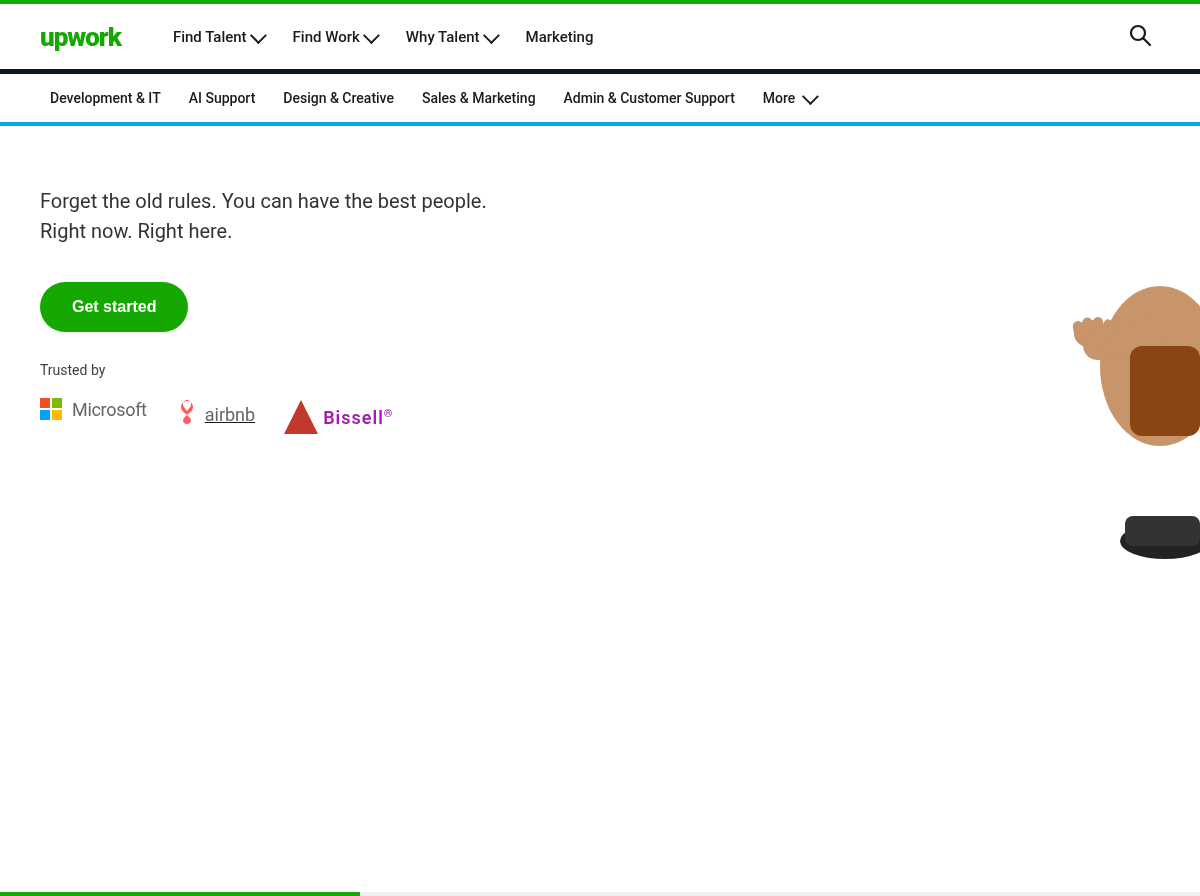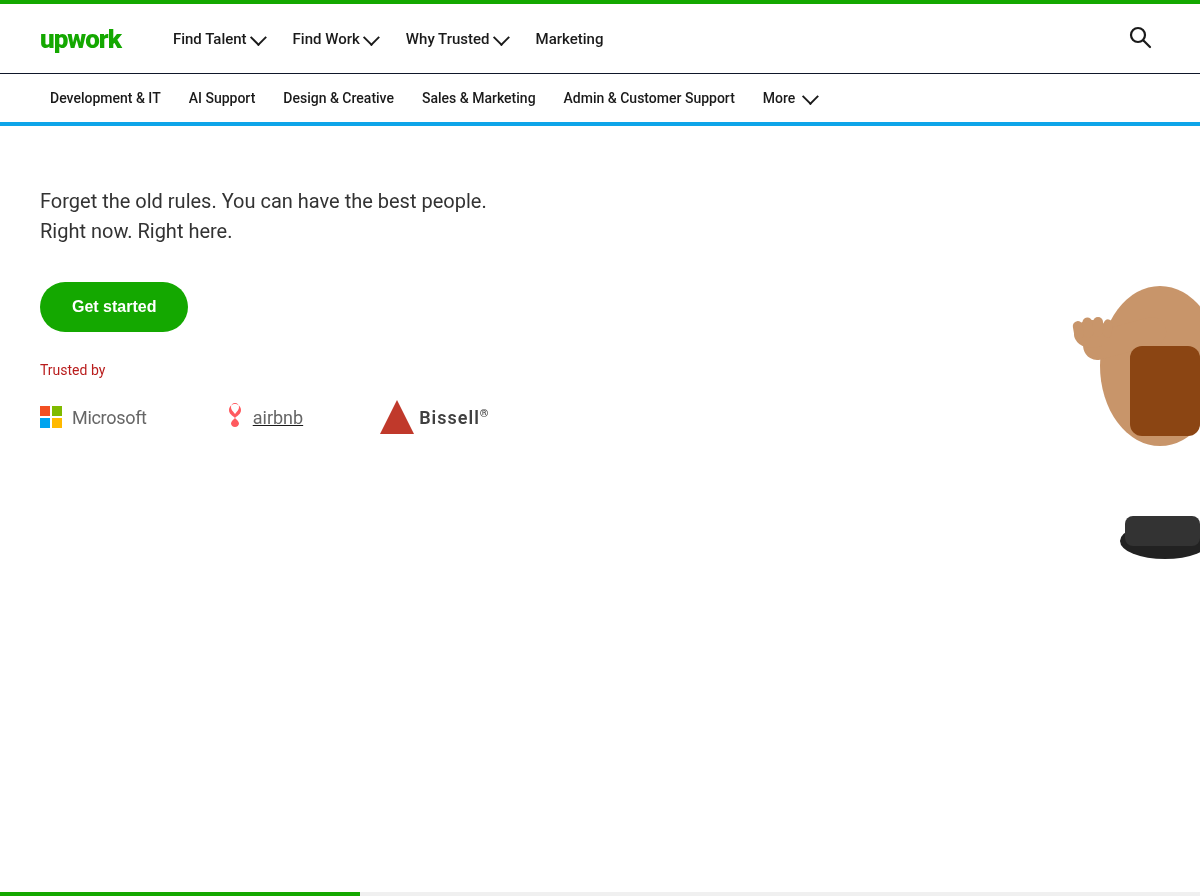--- a/index.html
+++ b/index.html
@@ -10,21 +10,21 @@
       height: 4px;
       background: #14a800;
     }
 
     
     .primary-nav {
       display: flex;
       align-items: center;
       padding: 0 40px;
       height: 70px;
-      border-bottom: 1px solid #0f172a;
+      border-bottom: 5px solid #0f172a;
       background: #fff;
     }
     .logo {
       margin-right: 40px;
       flex-shrink: 0;
     }
     .logo-text {
       font-size: 26px;
       font-weight: 900;
       color: #14a800;
@@ -127,27 +127,27 @@
       border: none;
       outline: none;
     }
 
     
     .trusted-section {
       padding: 40px 40px 40px 40px;
     }
     .trusted-label {
       font-size: 14px;
-      color: #b91c1c;
+      color: #404040;
       margin-bottom: 20px;
     }
     .trusted-logos {
       display: flex;
-      align-items: center;
-      gap: 76px;
+      align-items: flex-start;
+      gap: 28px;
     }
     .logo-microsoft {
       display: flex;
       align-items: center;
       gap: 10px;
     }
     .ms-grid {
       display: grid;
       grid-template-columns: 1fr 1fr;
       gap: 2px;
@@ -179,21 +179,21 @@
       color: #666;
       font-weight: 400;
     }
     .logo-bissell {
       display: flex;
       align-items: center;
       gap: 6px;
     }
     .bissell-text {
       font-size: 18px;
-      color: #404040;
+      color: #a21caf;
       font-weight: 600;
       letter-spacing: 1px;
     }
     .bissell-r {
       font-size: 11px;
       vertical-align: super;
     }
 
     
     .bottom-bar {
@@ -230,21 +230,21 @@
   <div class="nav-links">
     <div class="nav-link">
       <span>Find Talent</span>
       <span class="chevron-down"></span>
     </div>
     <div class="nav-link">
       <span>Find Work</span>
       <span class="chevron-down"></span>
     </div>
     <div class="nav-link">
-      <span>Why Trusted</span>
+      <span>Why Talent</span>
       <span class="chevron-down"></span>
     </div>
     <div class="nav-link">
       <span>Marketing</span>
     </div>
   </div>
   <div class="nav-search">
     <svg width="24" height="24" viewBox="0 0 24 24" fill="none" stroke="#1a1a1a" stroke-width="2.2" stroke-linecap="round">
       <circle cx="10" cy="10" r="7"></circle>
       <line x1="15.5" y1="15.5" x2="22" y2="22"></line>

